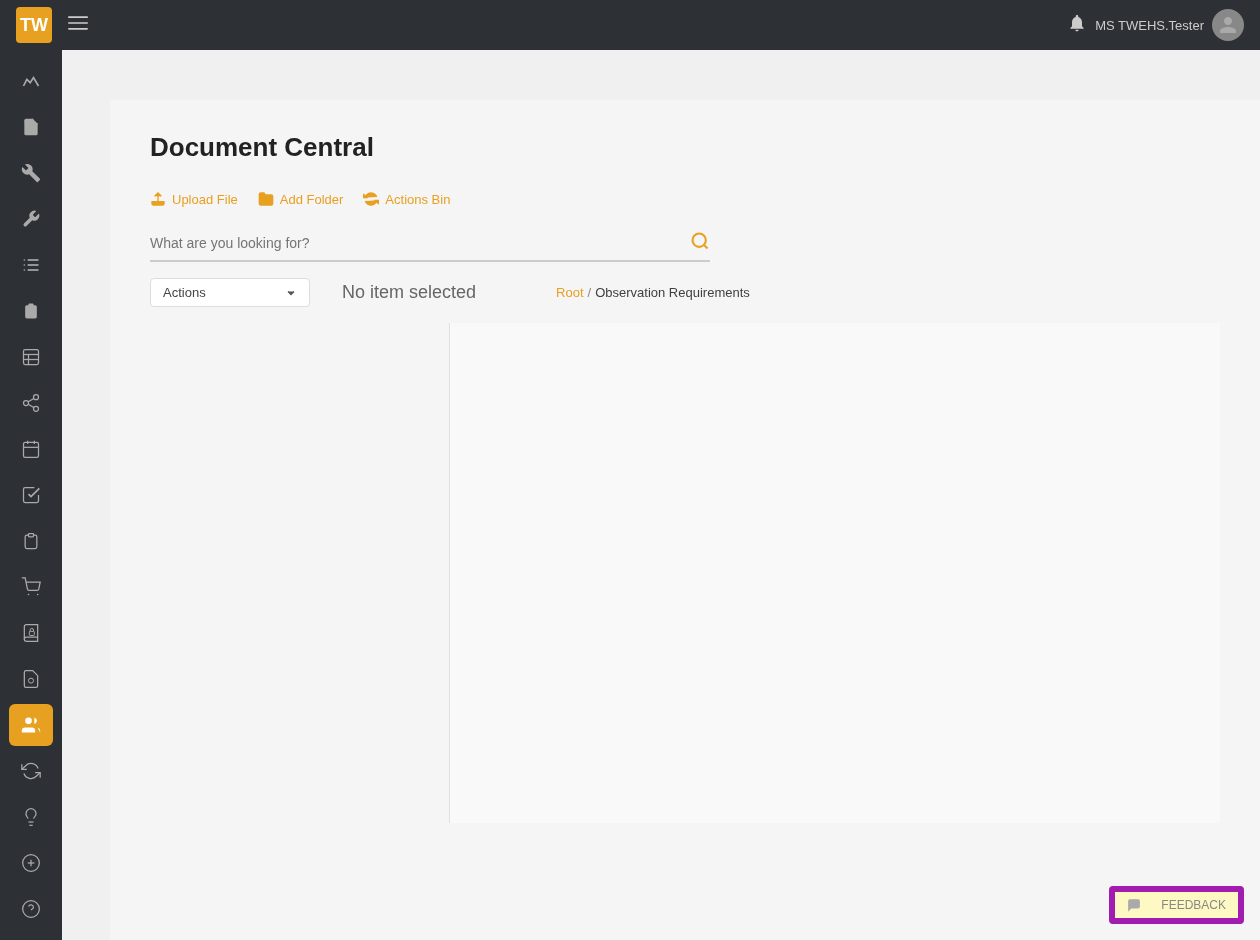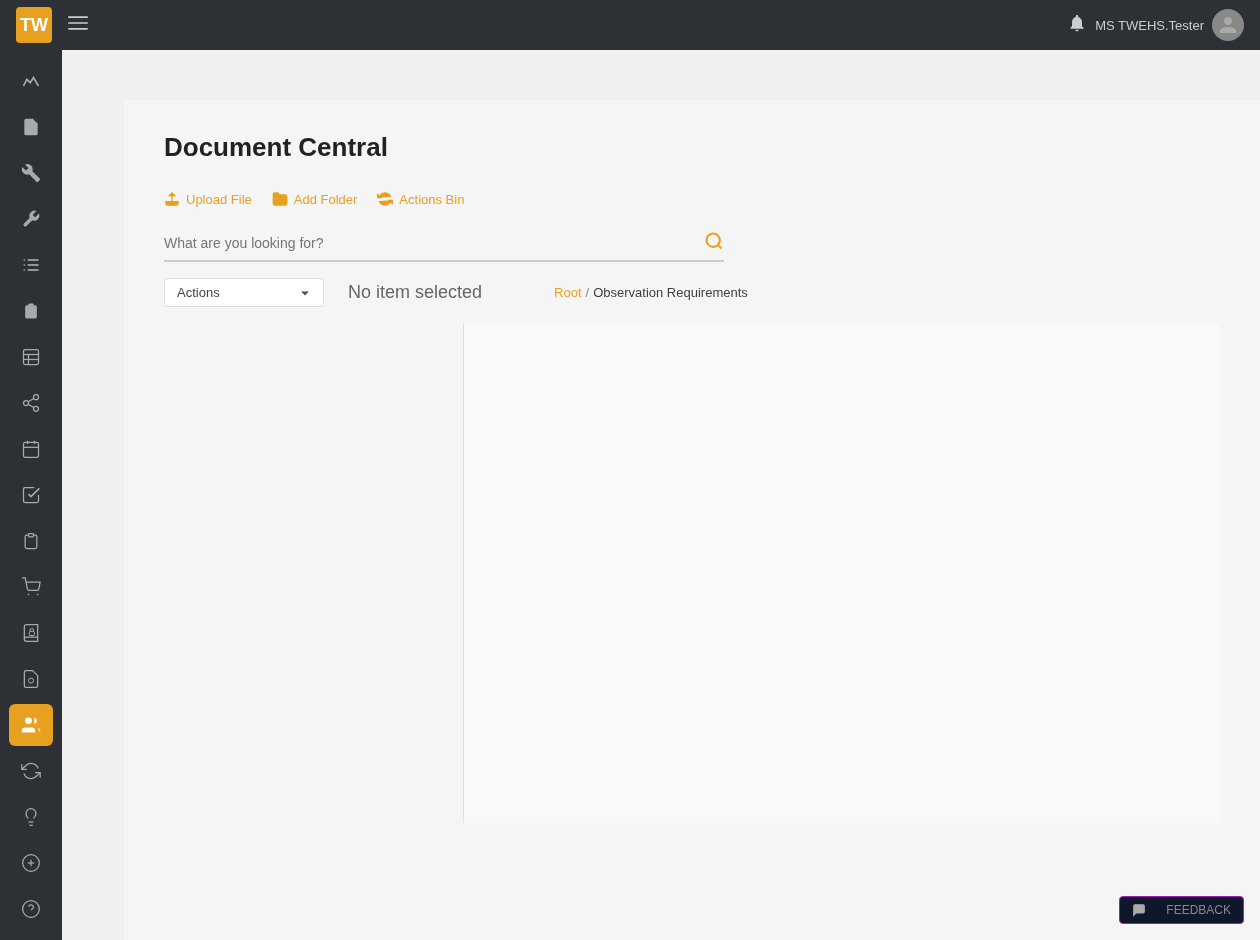--- a/index.html
+++ b/index.html
@@ -68,21 +68,21 @@
       padding-bottom: 4px; margin-bottom: 16px; max-width: 560px;
     }
     .search-input {
       flex: 1; border: none; background: transparent; font-size: 14px;
       color: #555; outline: none; padding: 4px 0;
     }
     .search-icon { color: #e8a020; font-size: 18px; cursor: pointer; }
 
     
     .actions-bar {
-      display: flex; align-items: center; gap: 24px; margin-bottom: 16px;
+      display: flex; align-items: center; gap: 32px; margin-bottom: 16px;
     }
     .actions-dropdown {
       display: flex; align-items: center; background: white; border: 1px solid #ddd;
       border-radius: 4px; padding: 6px 12px; cursor: pointer; gap: 8px;
       font-size: 13px; color: #444; min-width: 160px; justify-content: space-between;
     }
     .actions-dropdown svg { width: 12px; height: 12px; fill: #555; }
     .no-item-text { font-size: 18px; color: #666; }
 
     
@@ -99,21 +99,21 @@
       width: 300px; background: #f5f5f5; border-right: 1px solid #e0e0e0;
       min-height: 400px;
     }
     .file-preview {
       flex: 1; background: #f9f9f9; min-height: 400px;
     }
 
     
     .feedback-btn {
       position: fixed; bottom: 16px; right: 16px; display: flex; align-items: center;
-      gap: 20px; background: #0f172a; border: 1px solid #a21caf; border-radius: 4px;
+      gap: 20px; background: #fef9c3; border: 6px solid #a21caf; border-radius: 4px;
       padding: 6px 12px; font-size: 12px; color: #888; cursor: pointer;
     }
     .feedback-btn svg { width: 14px; height: 14px; fill: #aaa; }
   </style>
 </head>
 <body>
 
 <div class="topbar">
   <div class="topbar-left">
     <div class="topbar-logo">TW</div>
@@ -291,21 +291,21 @@
 
   <div class="sidebar-item">
     <svg viewBox="0 0 24 24">
         <circle cx="12" cy="12" r="10" fill="none" stroke="currentColor" stroke-width="1.5"></circle>
         <path d="M9.09 9a3 3 0 0 1 5.83 1c0 2-3 3-3 3" fill="none" stroke="currentColor" stroke-width="1.5"></path>
         <line x1="12" y1="17" x2="12.01" y2="17" stroke="currentColor" stroke-width="2"></line>
       </svg>
   </div>
 </div>
 
-<div style="display:flex; flex:1; margin-top:50px; margin-left:62px;border-radius:7px;">
+<div style="display:flex; flex:1; margin-top:50px; margin-left:48px;border-radius:7px;">
   <div class="main-content">
 
     <h1 class="page-title">Document Central</h1>
 
     <div class="toolbar">
       <button class="toolbar-btn">
         <svg viewBox="0 0 24 24" width="16" height="16" fill="none" stroke="#e8a020" stroke-width="2">
             <path d="M21 15v4a2 2 0 0 1-2 2H5a2 2 0 0 1-2-2v-4"></path>
             <polyline points="17,8 12,3 7,8" stroke="#e8a020" stroke-width="2"></polyline>
             <line x1="12" y1="3" x2="12" y2="15" stroke="#e8a020" stroke-width="2"></line>

